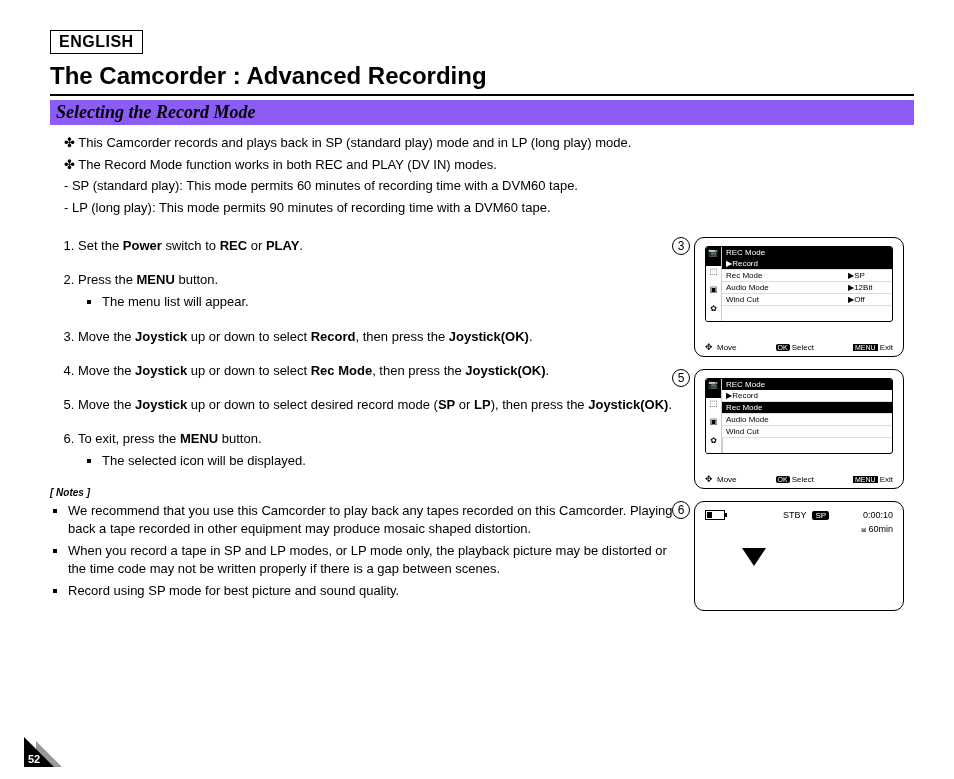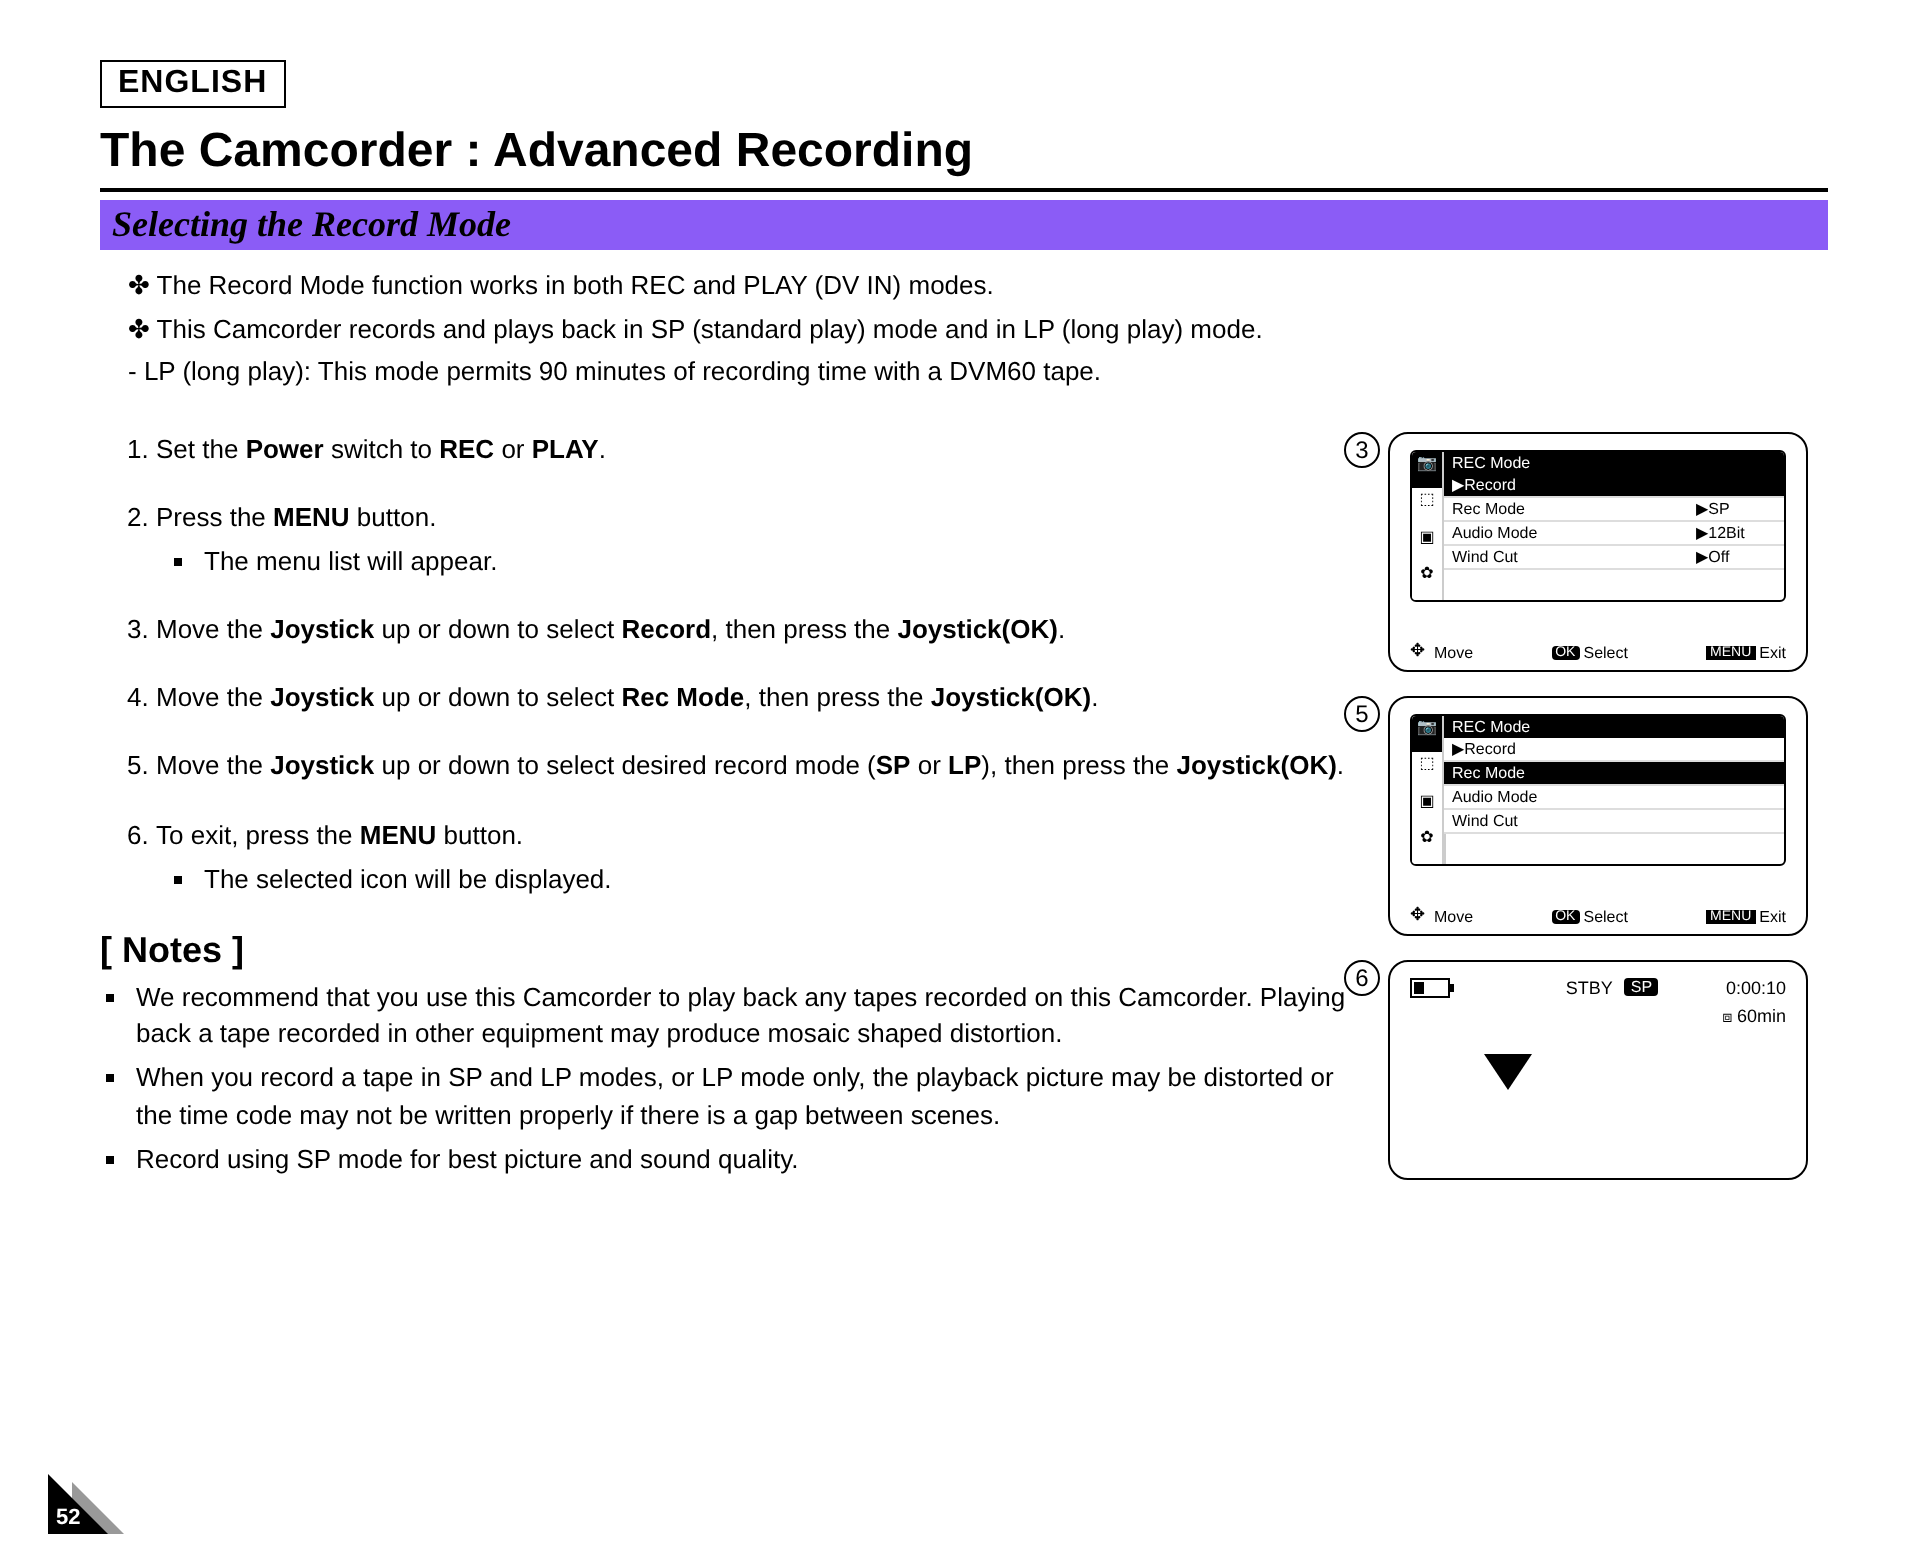--- a/index.html
+++ b/index.html
@@ -59,22 +59,23 @@
     margin: 0;
   }
   ol.steps > li { margin-bottom: 16px; line-height: 1.4; }
   ul.subbullet {
     list-style: square;
     margin: 4px 0 0 0;
     padding-left: 24px;
   }
   .notes-head {
     font-weight: bold;
-    font-size: 18px;
+    font-size: 10px;
     margin-top: 10px;
+    font-style: italic;
   }
   ul.notes {
     list-style: square;
     font-size: 13px;
     padding-left: 18px;
     margin: 4px 0 0 0;
   }
   ul.notes li { margin-bottom: 4px; line-height: 1.4; }
   .right-col {
     width: 220px;
@@ -219,22 +220,23 @@
 
 <div class="page">
 
   <div class="lang-tag">ENGLISH</div>
 
   <h1 class="title">The Camcorder : Advanced Recording</h1>
 
   <div class="subtitle">Selecting the Record Mode</div>
 
   <div class="intro">
+    <p>✤ <span>This Camcorder records and plays back in SP (standard play) mode and in LP (long play) mode.</span></p>
     <p>✤ <span>The Record Mode function works in both REC and PLAY (DV IN) modes.</span></p>
-    <p>✤ <span>This Camcorder records and plays back in SP (standard play) mode and in LP (long play) mode.</span></p>
+    <p class="dash-line">- SP (standard play): This mode permits 60 minutes of recording time with a DVM60 tape.</p>
     <p class="dash-line">- LP (long play): This mode permits 90 minutes of recording time with a DVM60 tape.</p>
   </div>
 
   <div class="main-flex">
     <div class="left-col">
       <ol class="steps">
         <li>
           <span>Set the </span><b>Power</b><span> switch to </span><b>REC</b><span> or </span><b>PLAY</b><span>.</span>
         </li>
         <li>

